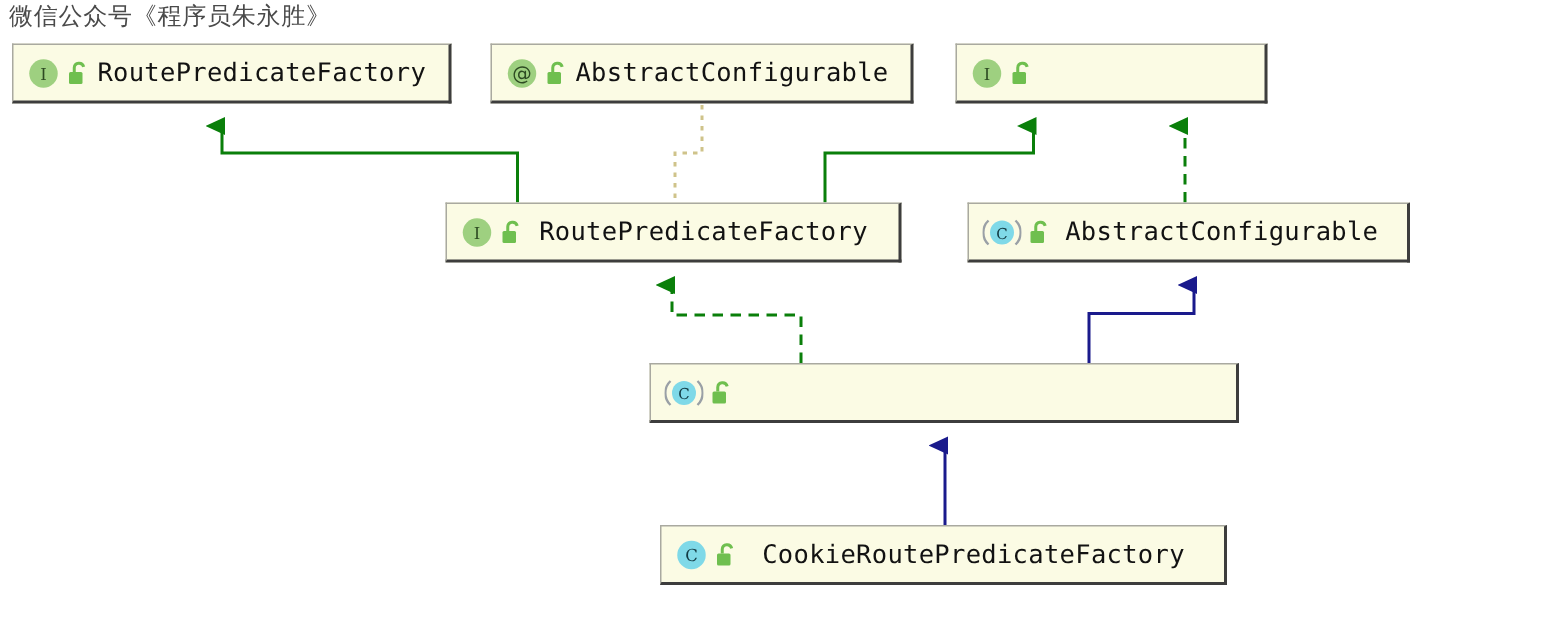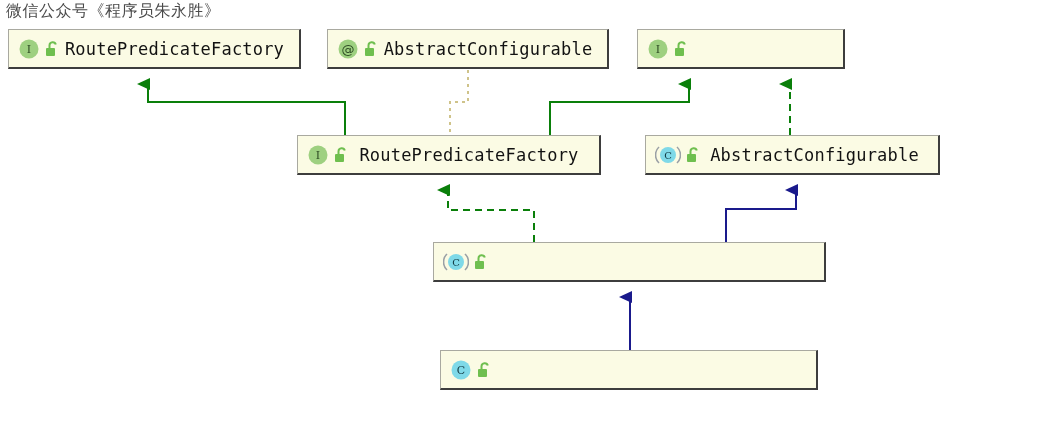--- a/index.html
+++ b/index.html
@@ -237,15 +237,16 @@
         </svg>
       </span>
       <span class="icon-gap"></span>
       <span class="icon-wrap">
         <svg width="16" height="18" viewBox="0 0 16 18">
           <path d="M5.5,8 L5.5,5.2 A3.2,3.2 0 0 1 11.8,4.6" fill="none" stroke="#6fbf4f" stroke-width="2"></path>
           <rect x="2" y="8" width="9" height="8" rx="1" fill="#6fbf4f"></rect>
         </svg>
       </span>
     </span>
+    <span class="label">CookieRoutePredicateFactory</span>
   </div>
 
 </div>
 
 </body></html>

